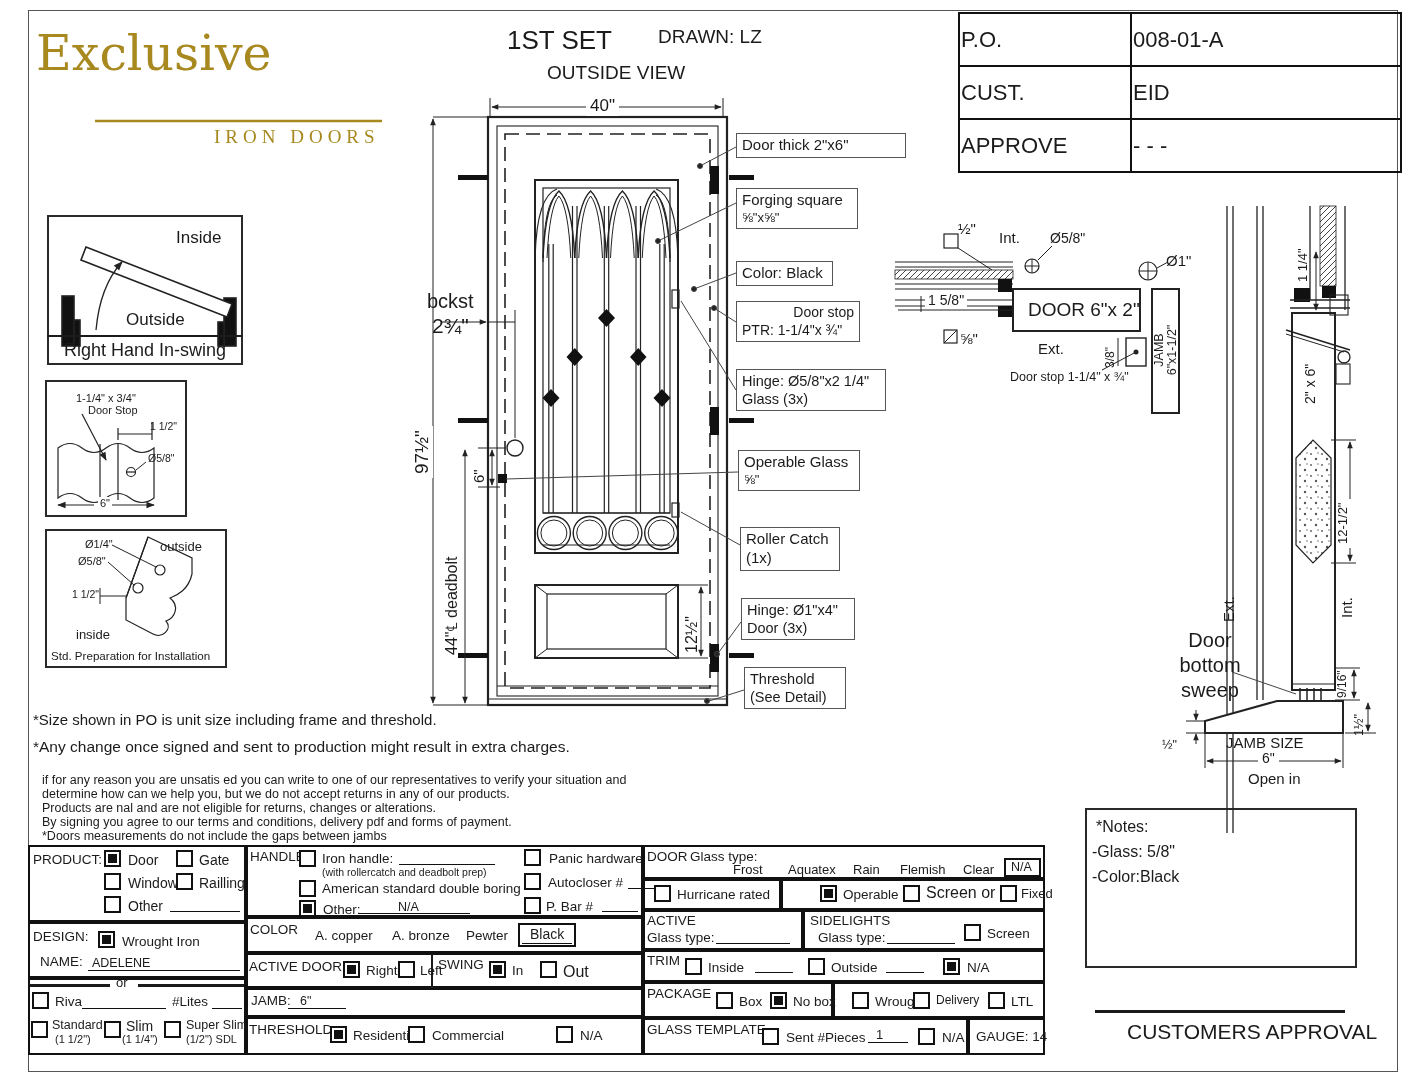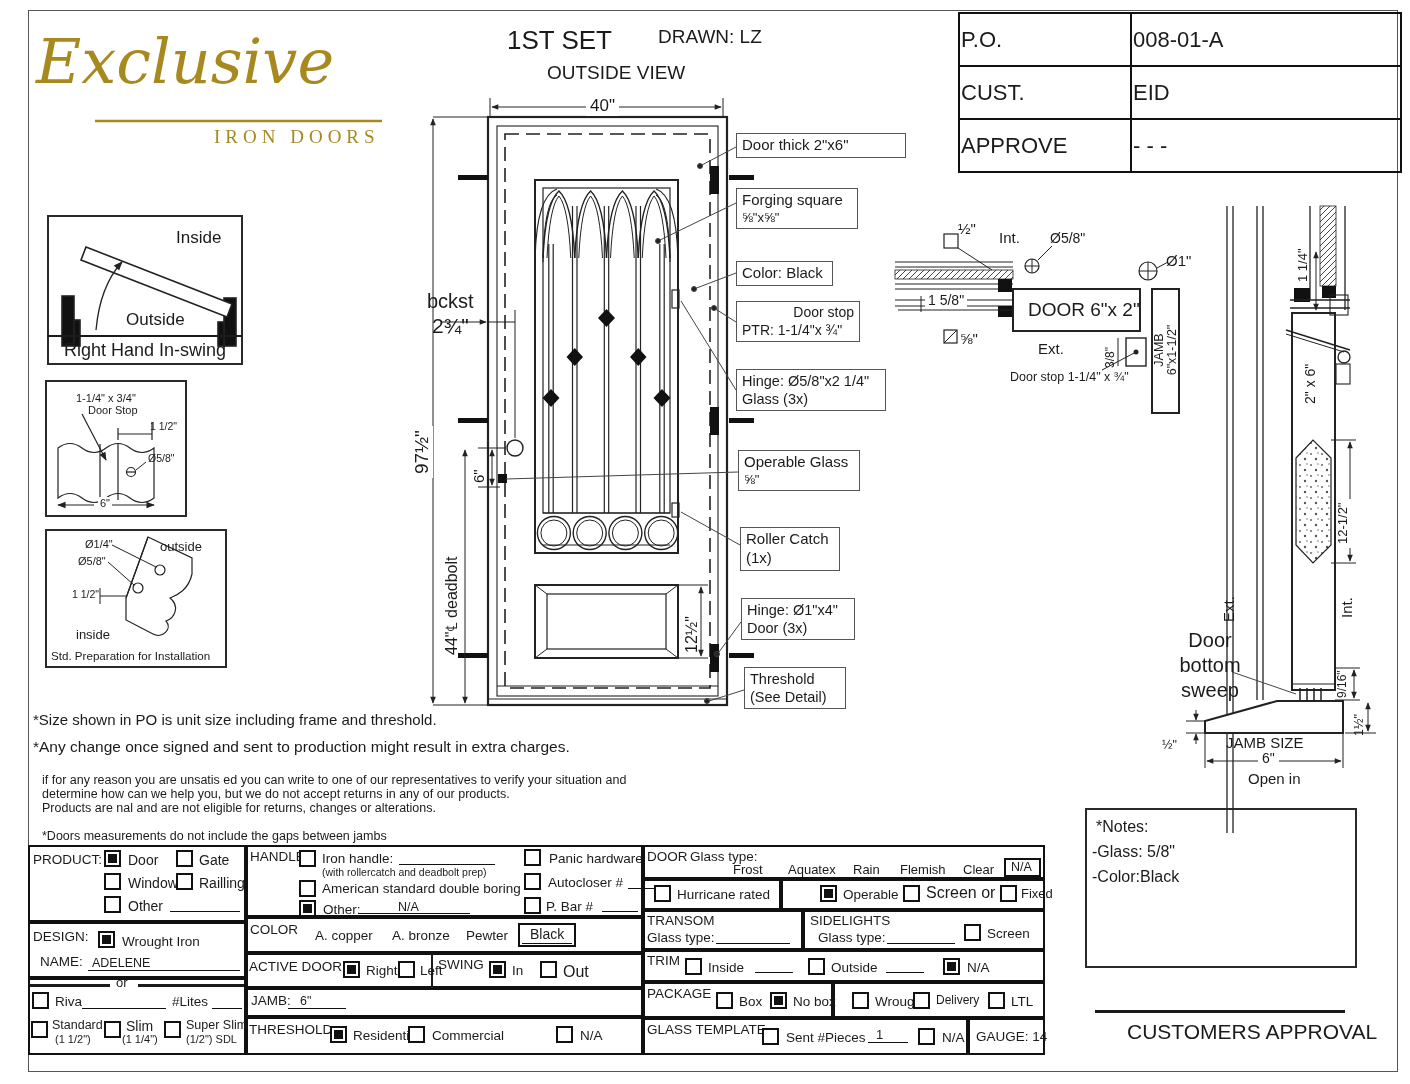--- a/index.html
+++ b/index.html
@@ -281,21 +281,21 @@
   <line x1="1186" y1="721" x2="1205" y2="721" stroke-width="1"></line>
         <line x1="1186" y1="733" x2="1205" y2="733" stroke-width="1"></line>
   <line x1="1196" y1="710" x2="1196" y2="720" stroke-width="1" marker-end="url(#ar)"></line>
   <line x1="1196" y1="744" x2="1196" y2="734" stroke-width="1" marker-end="url(#ar)"></line>
   <line x1="1205" y1="733" x2="1205" y2="768" stroke-width="1"></line>
         <line x1="1343" y1="733" x2="1343" y2="768" stroke-width="1"></line>
   <line x1="1207" y1="761" x2="1341" y2="761" stroke-width="1" marker-start="url(#ar)" marker-end="url(#ar)"></line>
 </g>
 </svg>
 
-<div class="t gold" style="left:36px;top:26px;font-size:62px;font-family:'DejaVu Serif',serif;font-style:italic">Exclusive</div>
+<div class="t gold" style="left:36px;top:26px;font-size:49px;font-family:'DejaVu Serif',serif;">Exclusive</div>
 <div class="t gold" style="left:214px;top:126px;font-size:19px;font-family:'Liberation Serif',serif;letter-spacing:5px">IRON DOORS</div>
 <div class="t" style="left:507px;top:26px;font-size:26px">1ST SET</div>
 <div class="t" style="left:658px;top:26px;font-size:19px">DRAWN: LZ</div>
 <div class="t" style="left:547px;top:62px;font-size:19px">OUTSIDE VIEW</div>
 
 <table class="po">
   <tbody>
         <tr>
           <td style="width:168px;height:49px">P.O.</td>
           <td style="width:266px">008-01-A</td>
@@ -397,20 +397,21 @@
 <div class="t" style="left:1162px;top:738px;font-size:12.5px">½"</div>
 <div class="t" style="left:1226px;top:734px;font-size:15px">JAMB SIZE</div>
 <div class="t wbg" style="left:1258px;top:750px;font-size:14px">6"</div>
 <div class="t" style="left:1248px;top:770px;font-size:15px">Open in</div>
 
 <div class="t" style="left:33px;top:711px;font-size:15px">*Size shown in PO is unit size including frame and threshold.</div>
 <div class="t" style="left:33px;top:738px;font-size:15.5px">*Any change once signed and sent to production might result in extra charges.</div>
 <div class="t" style="left:42px;top:773px;font-size:12.5px">if for any reason you are unsatis   ed you can write to one of our representatives to verify your situation and</div>
 <div class="t" style="left:42px;top:787px;font-size:12.5px">determine how can we help you, but we do not accept returns in any of our products.</div>
 <div class="t" style="left:42px;top:801px;font-size:12.5px">Products are    nal and are not eligible for returns, changes or alterations.</div>
+<div class="t" style="left:42px;top:815px;font-size:12.5px">By signing you agree to our terms and conditions, delivery pdf and forms of payment.</div>
 <div class="t" style="left:42px;top:829px;font-size:12.5px">*Doors measurements do not include the gaps between jambs</div>
 
 <div class="cell" style="left:28px;top:845px;width:218px;height:77px"></div>
 <div class="cell" style="left:28px;top:922px;width:218px;height:56px"></div>
 <div class="cell" style="left:28px;top:978px;width:218px;height:77px"></div>
 <div class="t" style="left:33px;top:852px;font-size:13.5px">PRODUCT:</div>
 <span class="cb checked" style="left:104px;top:850px"></span>
 <div class="t" style="left:128px;top:852px;font-size:14px">Door</div>
 <span class="cb" style="left:176px;top:850px"></span>
 <div class="t" style="left:199px;top:852px;font-size:14px">Gate</div>
@@ -528,21 +529,21 @@
 
 <span class="cb" style="left:654px;top:885px"></span>
 <div class="t" style="left:677px;top:887px;font-size:13.5px">Hurricane rated</div>
 <span class="cb checked" style="left:820px;top:885px"></span>
 <div class="t" style="left:843px;top:887px;font-size:13.5px">Operable</div>
 <span class="cb" style="left:903px;top:885px"></span>
 <div class="t" style="left:926px;top:884px;font-size:16px">Screen or</div>
 <span class="cb" style="left:1000px;top:885px"></span>
 <div class="t" style="left:1021px;top:887px;font-size:13px">Fixed</div>
 
-<div class="t" style="left:647px;top:913px;font-size:13.5px">TRANSOM</div>
+<div class="t" style="left:647px;top:913px;font-size:13.5px">ACTIVE</div>
 <div class="t" style="left:647px;top:930px;font-size:13.5px">Glass type:</div>
 <span class="u" style="left:716px;top:943px;width:74px"></span>
 <div class="t" style="left:810px;top:913px;font-size:13.5px">SIDELIGHTS</div>
 <div class="t" style="left:818px;top:930px;font-size:13.5px">Glass type:</div>
 <span class="u" style="left:887px;top:943px;width:68px"></span>
 <span class="cb" style="left:964px;top:924px"></span>
 <div class="t" style="left:987px;top:926px;font-size:13.5px">Screen</div>
 
 <div class="t" style="left:647px;top:953px;font-size:13.5px">TRIM</div>
 <span class="cb" style="left:685px;top:958px"></span>

